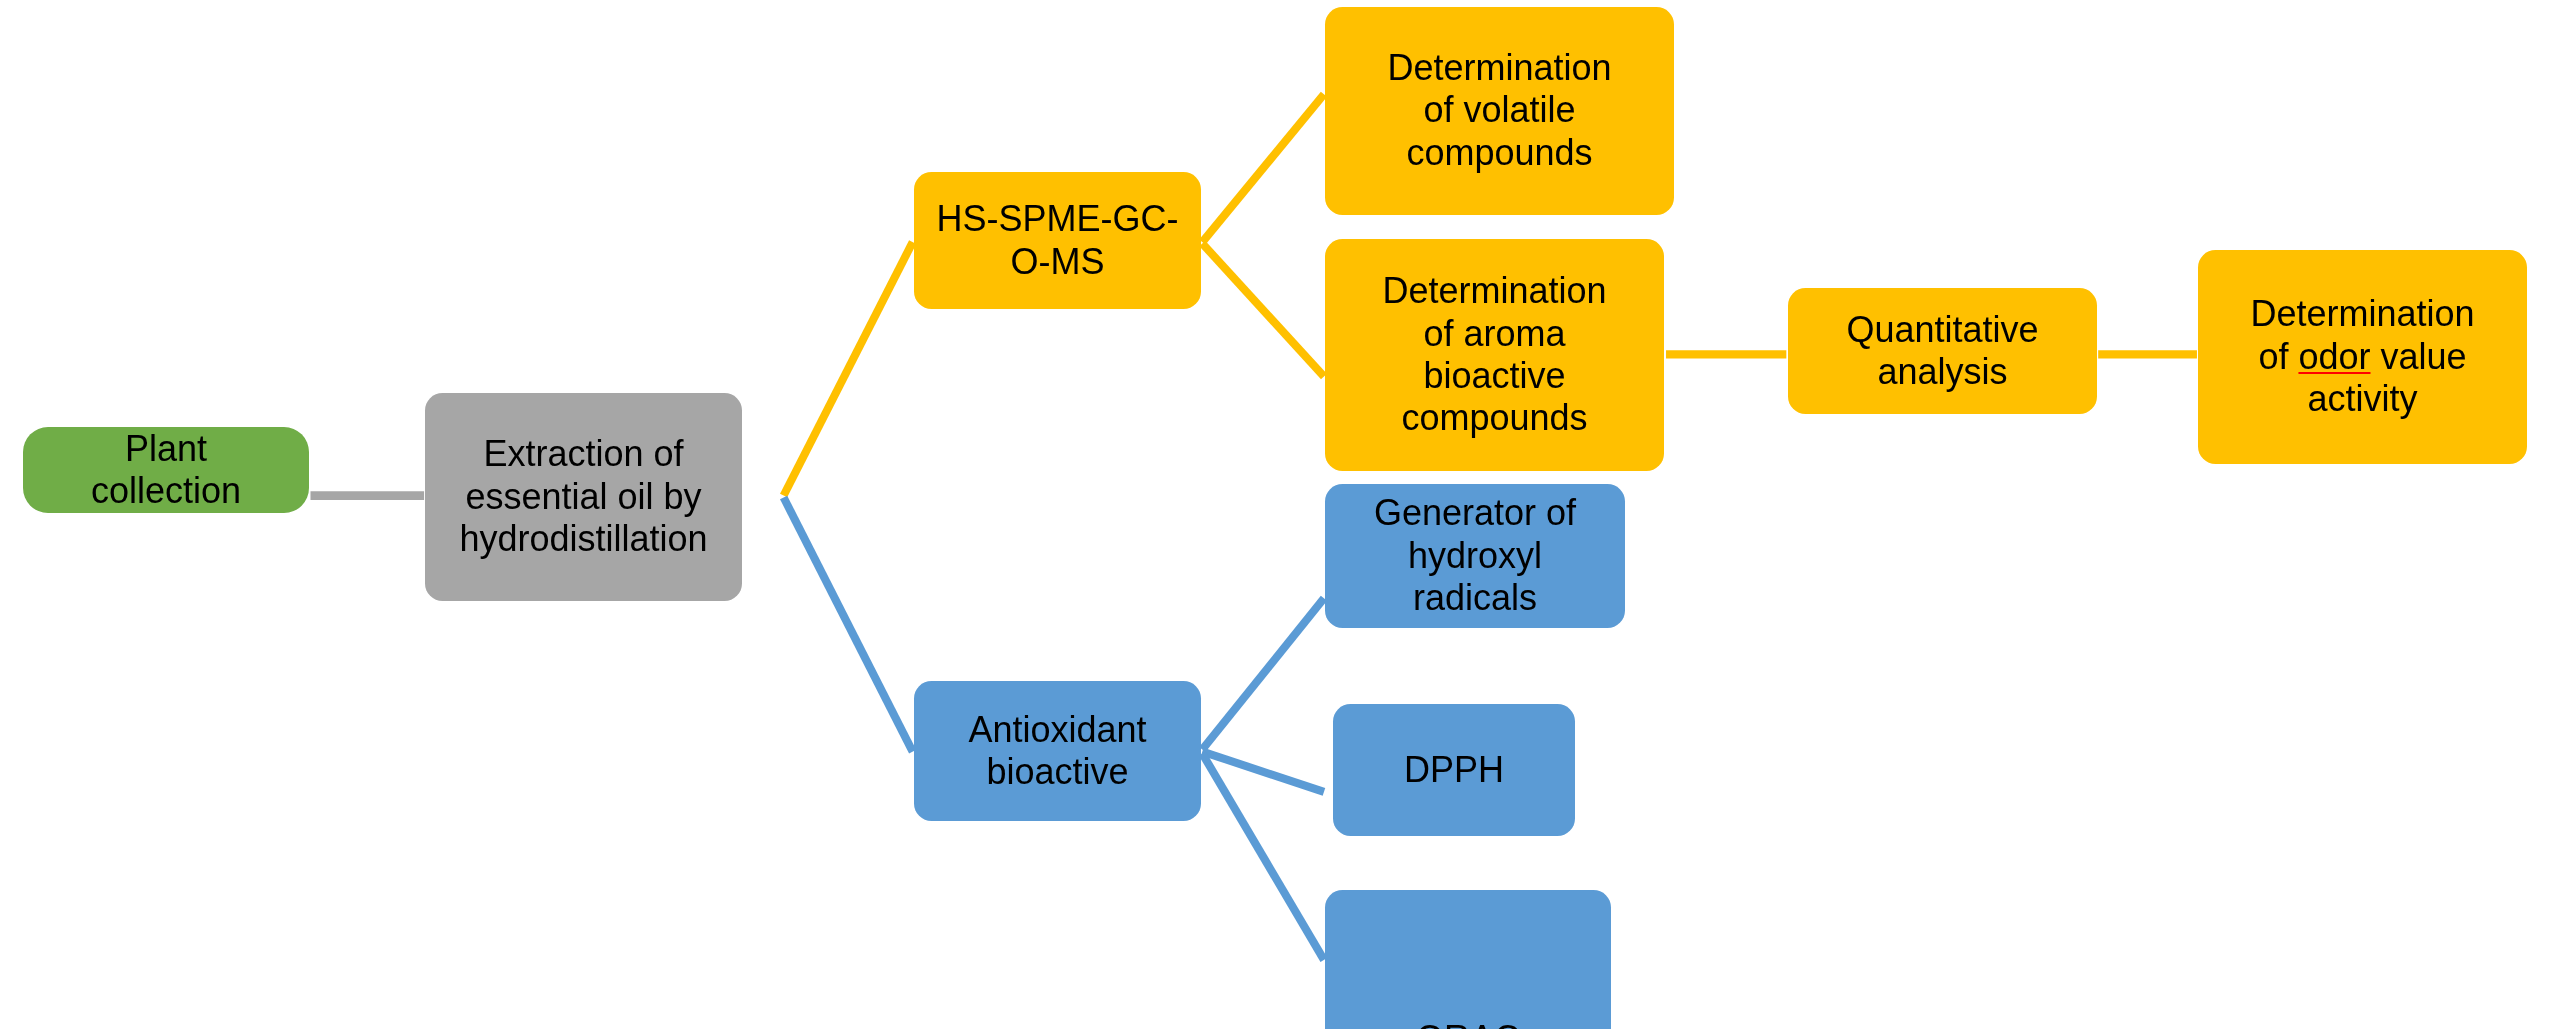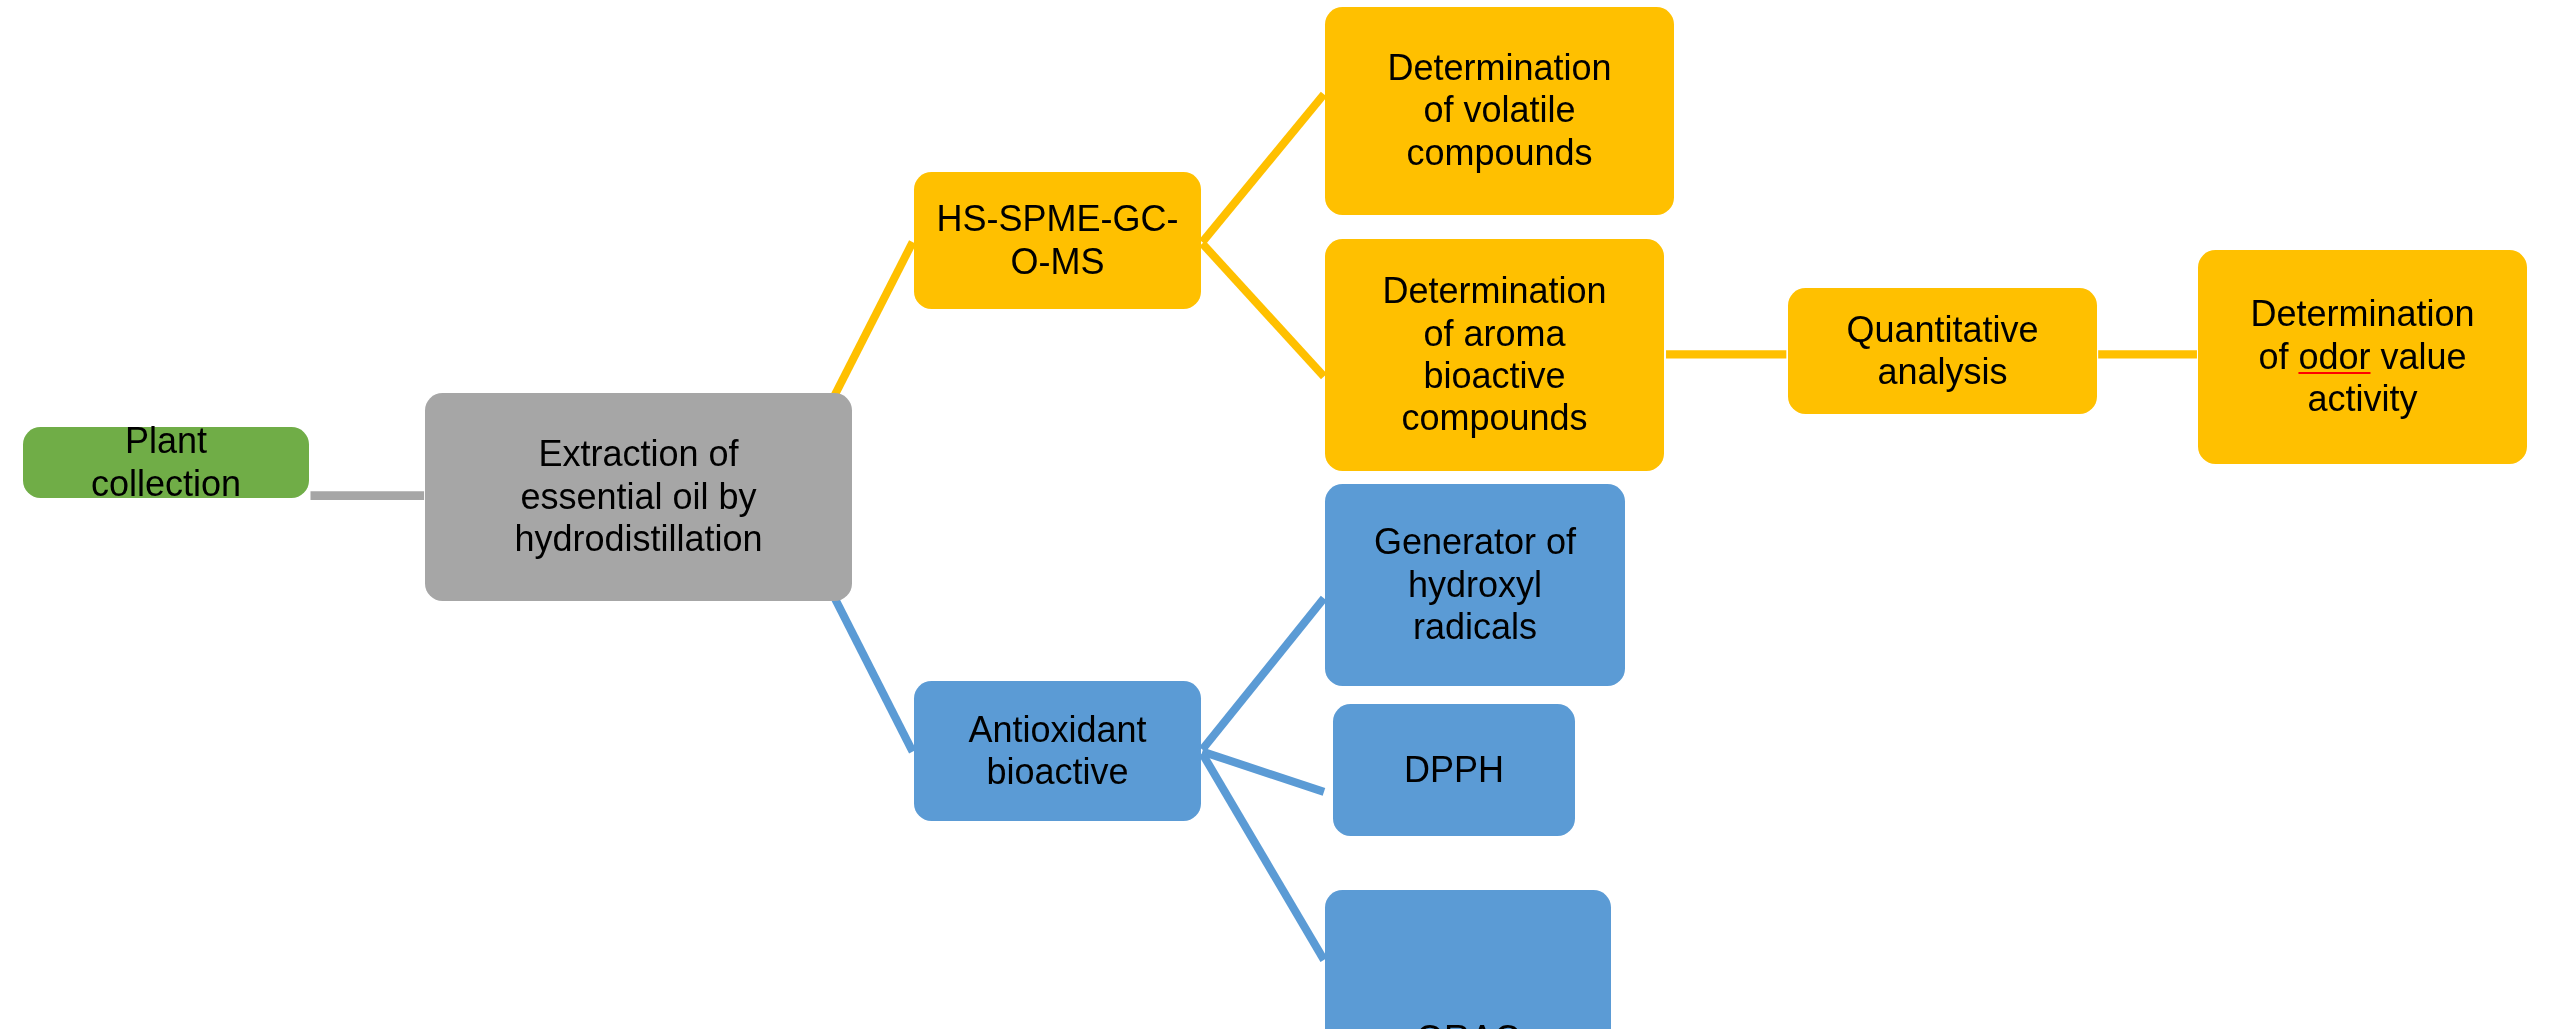--- a/index.html
+++ b/index.html
@@ -65,41 +65,41 @@
       <line x1="1166" y1="740" x2="1358" y2="1118" stroke="#5B9BD5" stroke-width="12" stroke-linecap="butt"></line>
       <line x1="1789" y1="360" x2="1970" y2="140" stroke="#FFC000" stroke-width="12" stroke-linecap="butt"></line>
       <line x1="1789" y1="362" x2="1970" y2="560" stroke="#FFC000" stroke-width="12" stroke-linecap="butt"></line>
       <line x1="2479" y1="527" x2="2658" y2="527" stroke="#FFC000" stroke-width="12" stroke-linecap="butt"></line>
       <line x1="3122" y1="527" x2="3269" y2="527" stroke="#FFC000" stroke-width="12" stroke-linecap="butt"></line>
       <line x1="1789" y1="1115" x2="1970" y2="890" stroke="#5B9BD5" stroke-width="12" stroke-linecap="butt"></line>
       <line x1="1789" y1="1118" x2="1970" y2="1178" stroke="#5B9BD5" stroke-width="12" stroke-linecap="butt"></line>
       <line x1="1789" y1="1121" x2="1970" y2="1428" stroke="#5B9BD5" stroke-width="12" stroke-linecap="butt"></line>
     </svg>
   <div id="nodes">
-      <div class="node green" style="left: 23px; top: 427px; width: 286px; height: 71px;"><span class="label">Plant
+      <div class="node green" style="left: 23px; top: 427px; width: 286px; height: 86px; border-radius: 25px;"><span class="label">Plant
 collection</span></div>
-      <div class="node gray" style="left: 425px; top: 393px; width: 427px; height: 208px;"><span class="label">Extraction of
+      <div class="node gray" style="left: 425px; top: 393px; width: 317px; height: 208px;"><span class="label">Extraction of
 essential oil by
 hydrodistillation</span></div>
       <div class="node yellow" style="left: 914px; top: 172px; width: 287px; height: 137px; align-items: center;"><span class="label">HS-SPME-GC-
 O-MS</span></div>
       <div class="node yellow" style="left: 1325px; top: 6.7px; width: 349px; height: 208px;"><span class="label">Determination
 of volatile
 compounds</span></div>
       <div class="node yellow" style="left: 1325px; top: 239px; width: 339px; height: 232px;"><span class="label">Determination
 of aroma
 bioactive
 compounds</span></div>
       <div class="node yellow" style="left: 1788px; top: 288px; width: 309px; height: 126px;"><span class="label">Quantitative
 analysis</span></div>
       <div class="node yellow" style="left: 2198px; top: 250px; width: 329px; height: 214px;"><span class="label">Determination
 of <span class="misspelled">odor</span> value
 activity</span></div>
       <div class="node blue" style="left: 914px; top: 681px; width: 287px; height: 140px;"><span class="label">Antioxidant
 bioactive</span></div>
-      <div class="node blue" style="left: 1325px; top: 484px; width: 300px; height: 202px;"><span class="label">Generator of
+      <div class="node blue" style="left: 1325px; top: 484px; width: 300px; height: 144px;"><span class="label">Generator of
 hydroxyl
 radicals</span></div>
       <div class="node blue" style="left: 1325px; top: 704px; width: 242px; height: 132px; margin-left: 8px;"><span class="label">DPPH</span></div>
       <div class="node blue" style="left: 1325px; top: 890px; width: 286px; height: 173px; align-items: flex-end;"><span class="label">ORAC</span></div>
     </div>
 </div>
 
 
 </body></html>

